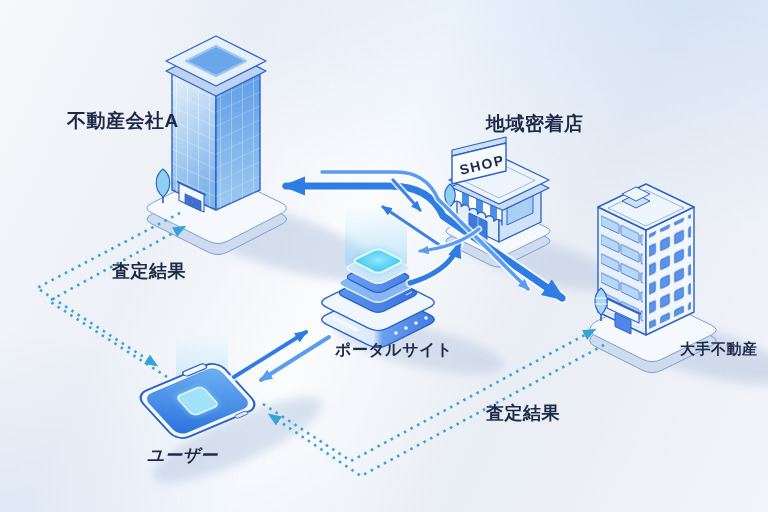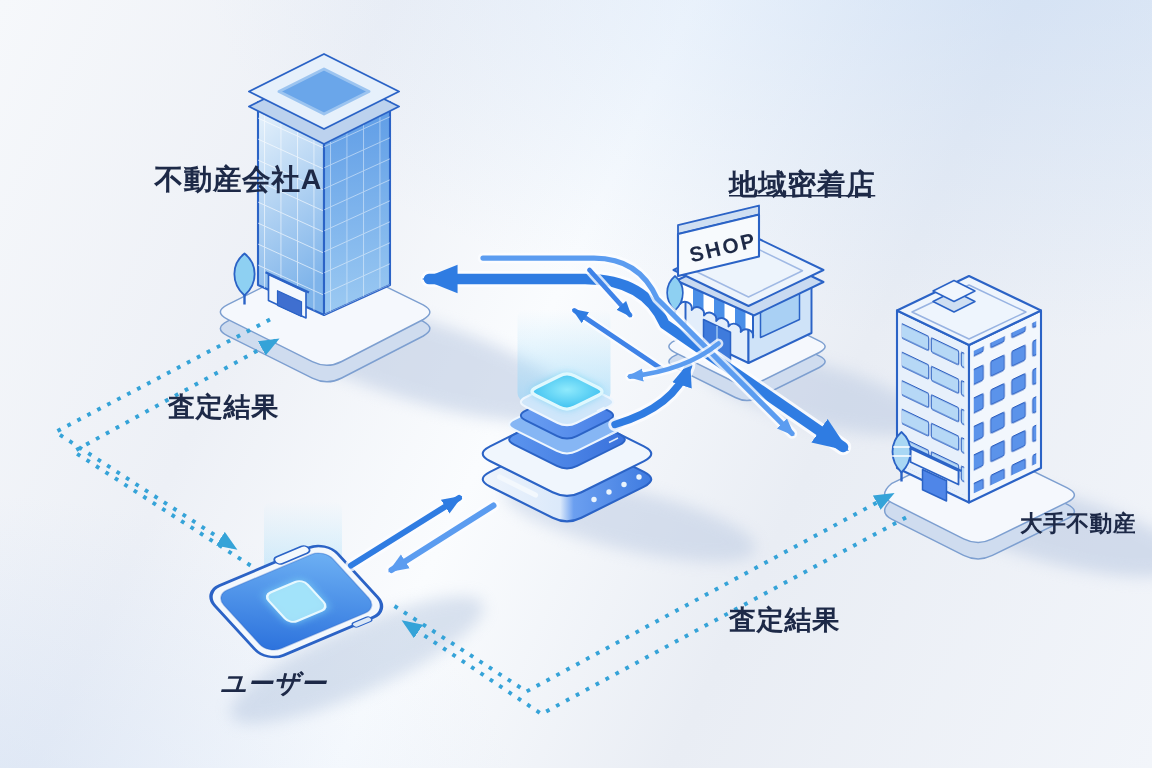--- a/index.html
+++ b/index.html
@@ -9,22 +9,22 @@
     background:
       radial-gradient(900px 420px at 88% -5%, rgba(186,212,244,.45), rgba(186,212,244,0) 60%),
       radial-gradient(700px 380px at -5% 105%, rgba(196,216,244,.40), rgba(196,216,244,0) 55%),
       linear-gradient(115deg,#f6f8fb 0%,#edf0f6 26%,#fafcfe 46%,#e9edf4 68%,#f2f5fa 100%);
   }
   .scene{position:absolute;left:0;top:0;}
   .lbl{
     position:absolute;font-weight:bold;color:#1d2947;white-space:nowrap;
     letter-spacing:.5px;line-height:1.1;
   }
-  .lbl-a      {left:67px;  top:111px; font-size:19px;margin-left:36px;}
-  .lbl-shop   {left:486px; top:114px; font-size:19px;text-decoration:underline;}
+  .lbl-a      {left:67px;  top:111px; font-size:19px;}
+  .lbl-shop   {left:486px; top:114px; font-size:19px;}
   .lbl-major  {left:680px; top:343px; font-size:15px;font-family:Liberation Mono, monospace;}
   .lbl-portal {left:335px; top:341px; font-size:16px;}
   .lbl-user   {left:147px; top:447px; font-size:17px;font-style:italic;}
   .lbl-res-l  {left:112px; top:262px; font-size:18px;}
   .lbl-res-r  {left:486px; top:404px; font-size:18px;}
 </style>
 </head>
 <body>
 
 <div class="stage">
@@ -272,17 +272,18 @@
   <path d="M 180,213 L 37,288 L 156,365" marker-end="url(#mT)"></path>
   <path d="M 167,377 L 49,301 L 184,227" marker-end="url(#mT)"></path>
   <path d="M 263,404 L 351,461 L 594,330" marker-end="url(#mT)"></path>
   <path d="M 604,345 L 361,476 L 270,415" marker-end="url(#mT)"></path>
 </g>
 </svg>
 
 <div class="lbl lbl-a">不動産会社A</div>
 <div class="lbl lbl-shop">地域密着店</div>
 <div class="lbl lbl-major">大手不動産</div>
+<div class="lbl lbl-portal">ポータルサイト</div>
 <div class="lbl lbl-user">ユーザー</div>
 <div class="lbl lbl-res-l">査定結果</div>
 <div class="lbl lbl-res-r">査定結果</div>
 
 </div>
 
 </body></html>

